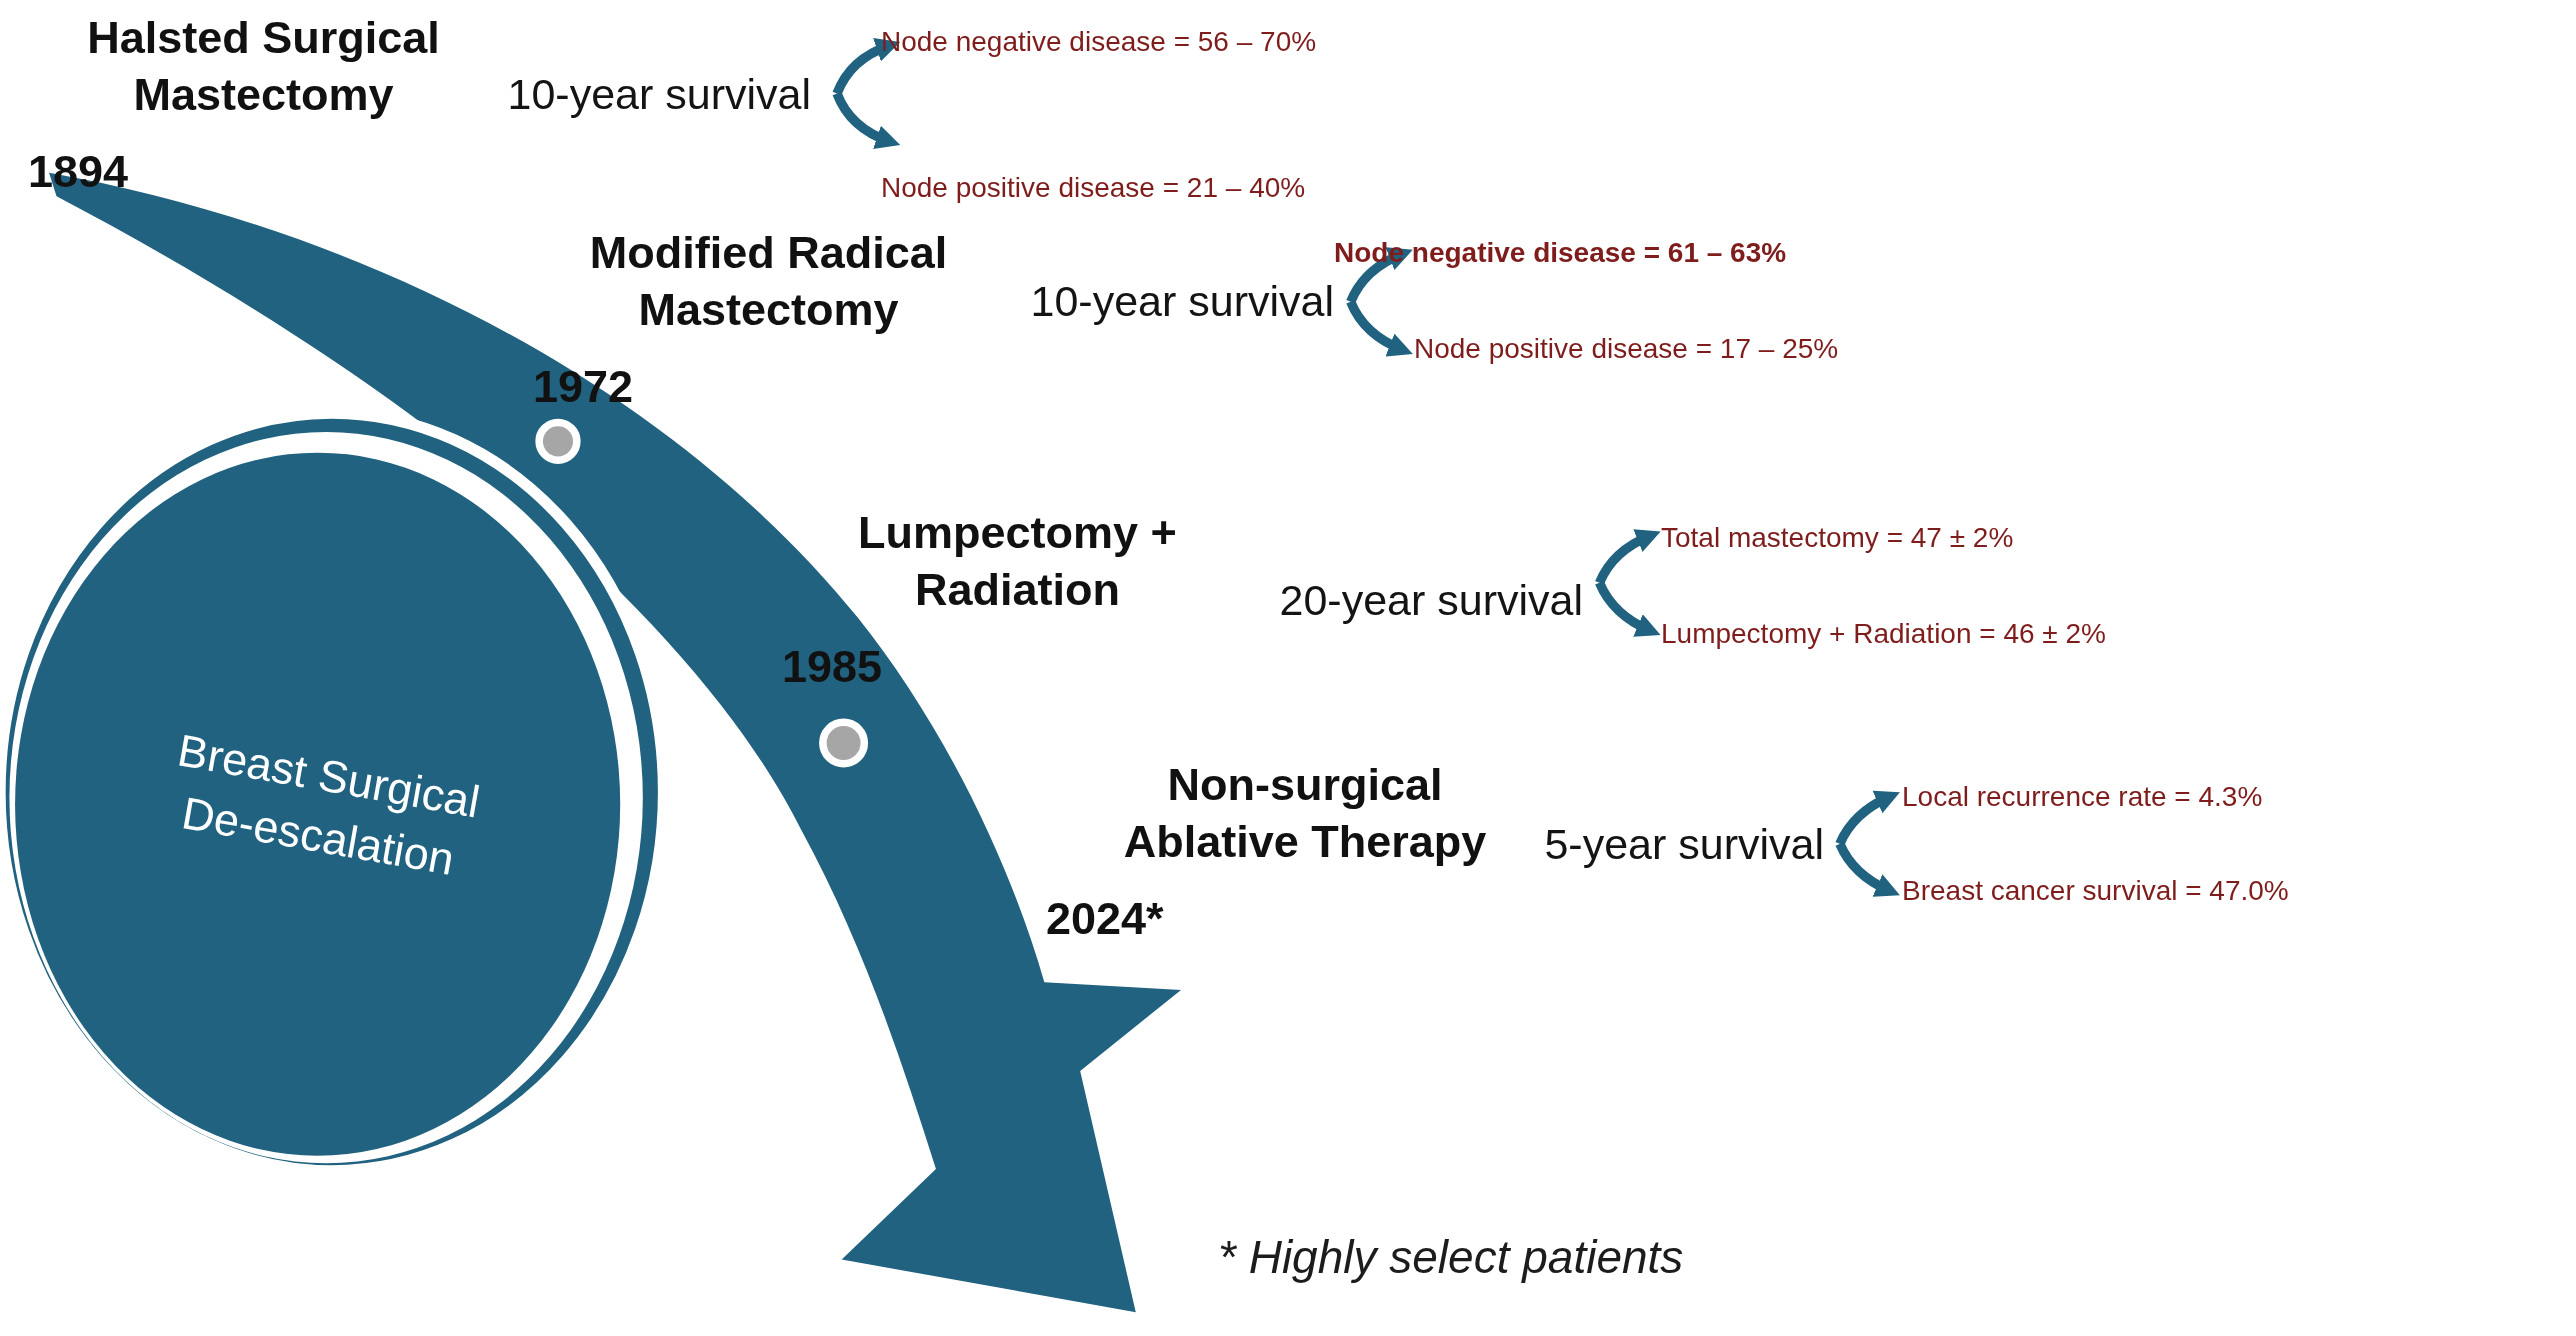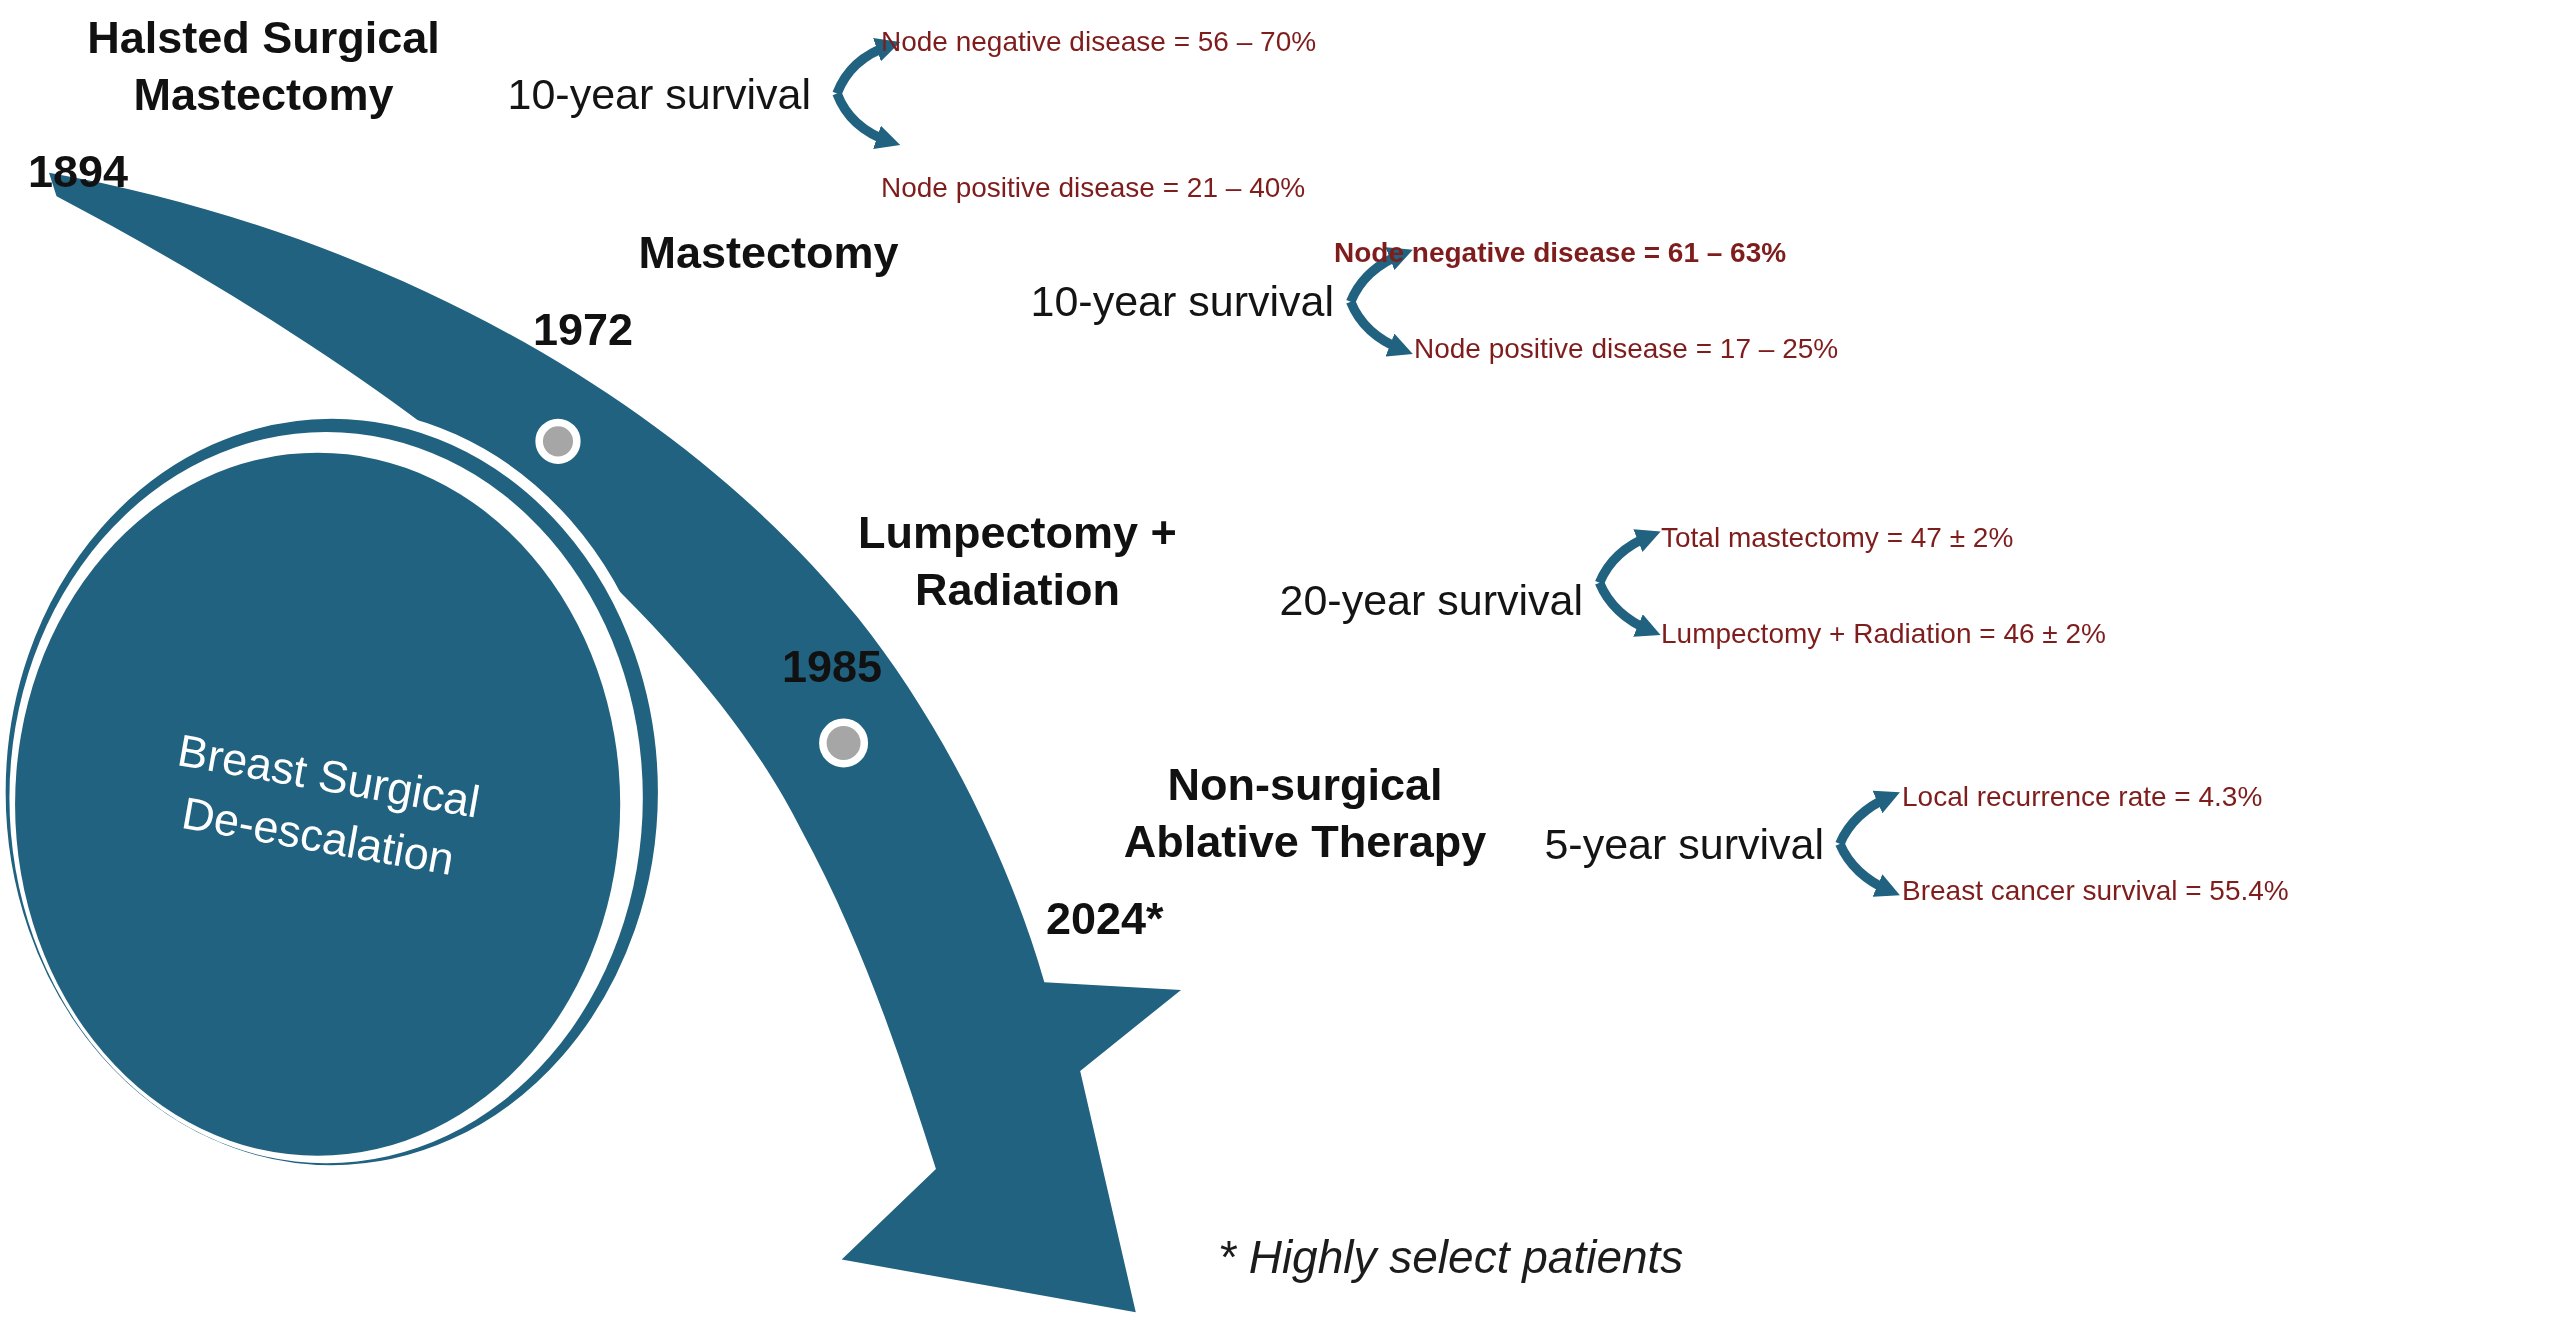--- a/index.html
+++ b/index.html
@@ -78,20 +78,21 @@
     <div>Mastectomy</div>
   </div>
   <div class="myear">1894</div>
 </div>
 <div class="survival" style="left:476px;top:67px;width:335px;">10-year survival</div>
 <div class="outcome" style="left:881px;top:16px;">Node negative disease = 56 – 70%</div>
 <div class="outcome" style="left:881px;top:114px;margin-top:48px;">Node positive disease = 21 – 40%</div>
 
 <div class="block" style="left:533px;top:224px;width:471px;">
   <div class="mtitle">
+    <div>Modified Radical</div>
     <div>Mastectomy</div>
   </div>
   <div class="myear">1972</div>
 </div>
 <div class="survival" style="left:999px;top:274px;width:335px;">10-year survival</div>
 <div class="outcome" style="left:1334px;top:227px;font-weight:bold;">Node negative disease = 61 – 63%</div>
 <div class="outcome" style="left:1414px;top:323px;">Node positive disease = 17 – 25%</div>
 
 <div class="block" style="left:782px;top:504px;width:471px;">
   <div class="mtitle">
@@ -106,16 +107,16 @@
 
 <div class="block" style="left:1046px;top:756px;width:518px;">
   <div class="mtitle">
     <div>Non-surgical</div>
     <div>Ablative Therapy</div>
   </div>
   <div class="myear">2024*</div>
 </div>
 <div class="survival" style="left:1518px;top:817px;width:306px;">5-year survival</div>
 <div class="outcome" style="left:1902px;top:771px;">Local recurrence rate = 4.3%</div>
-<div class="outcome" style="left:1902px;top:865px;">Breast cancer survival = 55.4%</div>
+<div class="outcome" style="left:1902px;top:865px;">Breast cancer survival = 47.0%</div>
 
 <div class="footnote" style="left:1218px;top:1230px;">* Highly select patients</div>
 
 
 </body></html>

